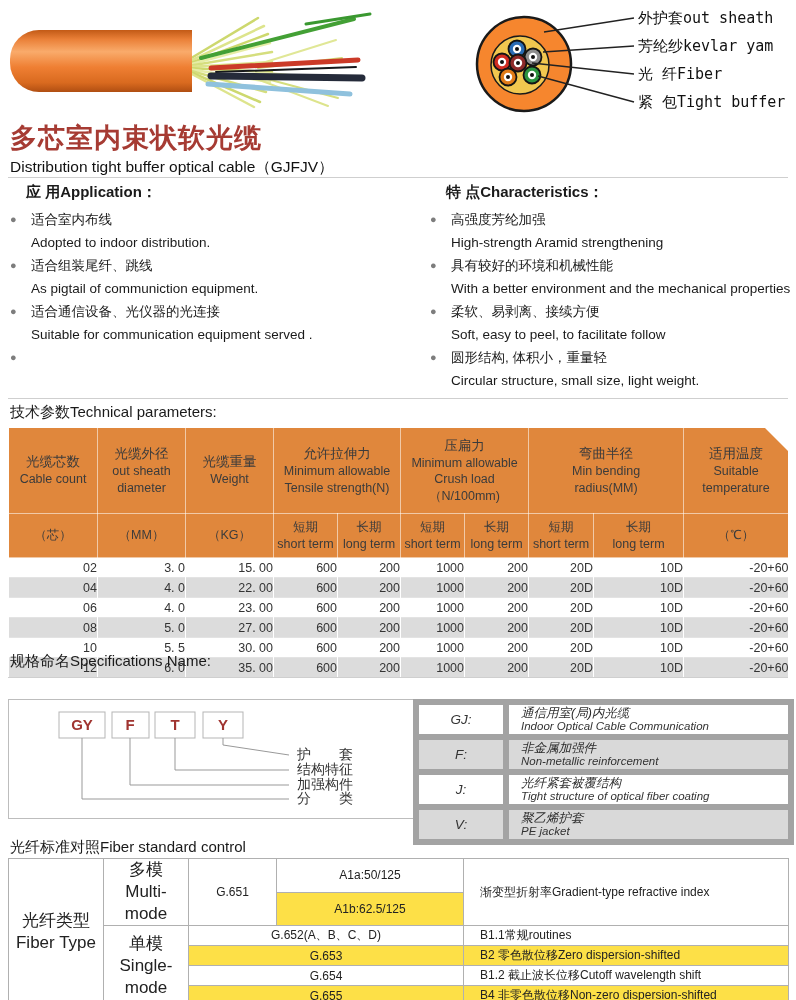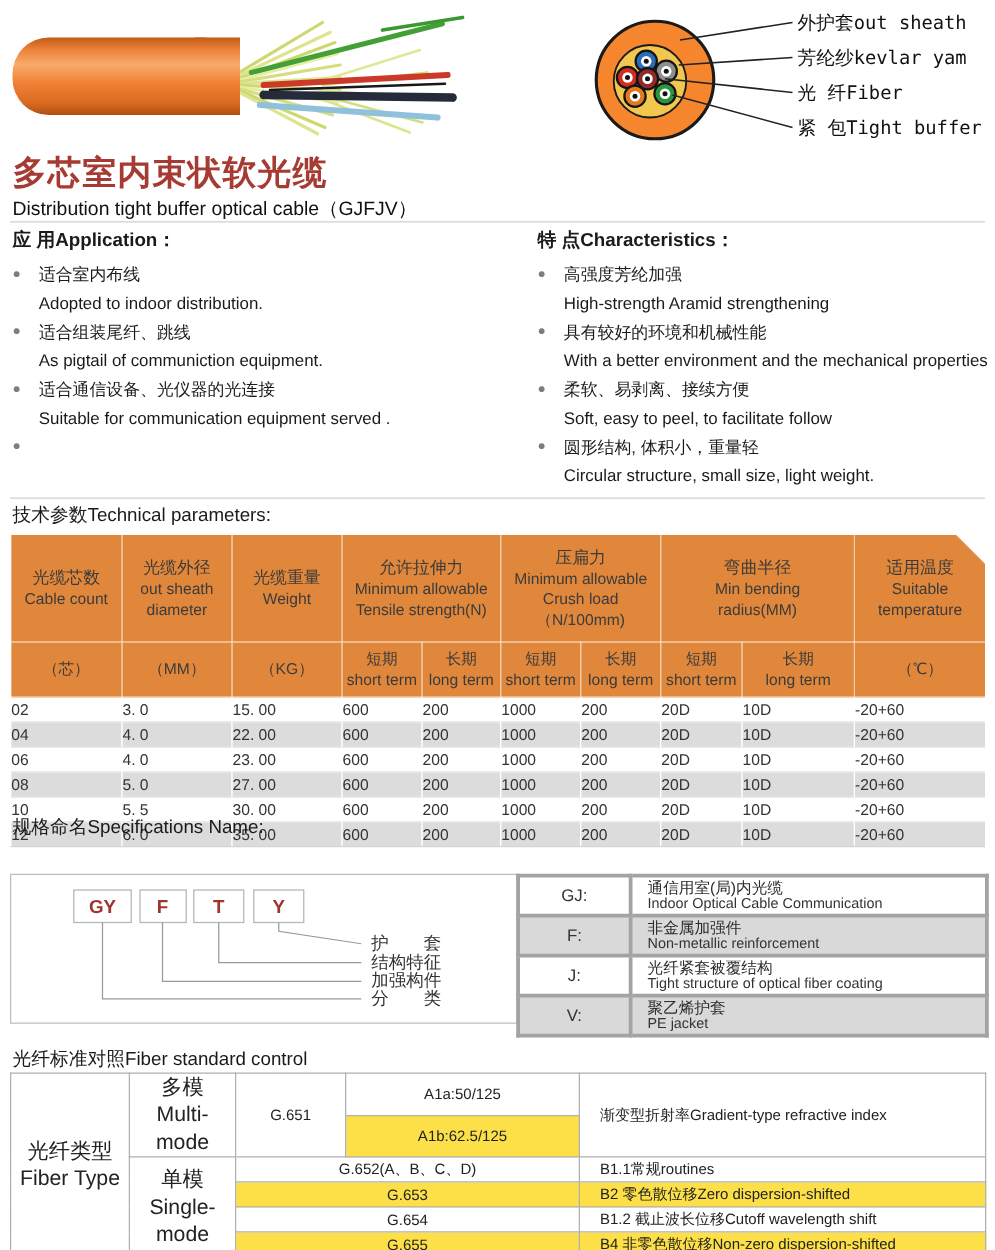--- a/index.html
+++ b/index.html
@@ -8,48 +8,48 @@
   .rule{position:absolute;left:8px;width:780px;height:1px;background:#cfcfcf;}
 
   
   .title{left:10px;top:120px;font-size:27px;font-weight:bold;color:#A63B33;letter-spacing:1px;}
   .subtitle{left:10px;top:157px;font-size:15.5px;color:#111;}
 
   
   .col{position:absolute;top:183px;}
   .col-app{left:10px;width:400px;}
   .col-char{left:430px;width:380px;}
-  .col h3{margin:0 0 6px 0;font-size:15px;font-weight:bold;color:#1a1a1a;}
+  .col h3{margin:0 0 6px 16px;font-size:15px;font-weight:bold;color:#1a1a1a;}
   .li{display:flex;}
   .dot{width:21px;font-size:11px;color:#7d7d7d;line-height:23px;}
   .itxt .cn{font-size:13.5px;line-height:23px;color:#1a1a1a;}
   .itxt .en{font-size:13.5px;line-height:23px;color:#1a1a1a;}
 
   
   .sect-h{position:absolute;left:10px;font-size:15px;color:#1a1a1a;}
 
   
   .tech-wrap{position:absolute;left:8px;top:427px;width:780px;
      clip-path:polygon(0 0,calc(100% - 24px) 0,100% 24px,100% 100%,0 100%);}
   table.tech{width:780px;border-collapse:collapse;table-layout:fixed;}
   table.tech th{background:#E0873C;color:#3b3b3b;font-weight:normal;vertical-align:middle;
      border:1px solid rgba(255,255,255,0.55);padding:0;}
   table.tech thead tr.r1 th{height:85px;}
   table.tech thead tr.r2 th{height:43px;}
   .hcn{font-size:13.5px;line-height:1.35;}
   .hen{font-size:12.5px;line-height:1.3;white-space:pre-line;}
-  table.tech td{height:19px;text-align:left;font-size:12.5px;color:#333;
+  table.tech td{height:19px;text-align:right;font-size:12.5px;color:#333;
      border-left:1px solid #fff;border-top:1px solid #e3e3e3;padding:0;}
   table.tech tr.g td{background:#DCDCDC;}
   table.tech tr:last-child td{border-bottom:1px solid #cfcfcf;}
 
   
   .spec-box{position:absolute;left:8px;top:699px;width:404px;height:118px;border:1px solid #bdbdbd;background:#fff;}
   .legend{position:absolute;left:413px;top:699px;border-collapse:collapse;table-layout:fixed;}
-  .legend td{border:3px solid #a3a3a3;height:29px;padding:0;vertical-align:middle;}
+  .legend td{border:6px solid #a3a3a3;height:29px;padding:0;vertical-align:middle;font-style:italic;}
   .legend tr.g td{background:#D9D9D9;}
   .legend .code{text-align:center;font-size:13.5px;color:#333;}
   .legend .desc{padding-left:12px;}
   .legend .lcn{font-size:12.5px;color:#2b2b2b;line-height:1.15;}
   .legend .len{font-size:11.5px;color:#333;line-height:1.15;}
 
   
   table.fiber{position:absolute;left:8px;top:858px;width:780px;border-collapse:collapse;table-layout:fixed;}
   table.fiber td{border:1px solid #b0b0b0;height:19px;padding:0;text-align:center;
      font-size:12px;color:#222;vertical-align:middle;background:#fff;}

